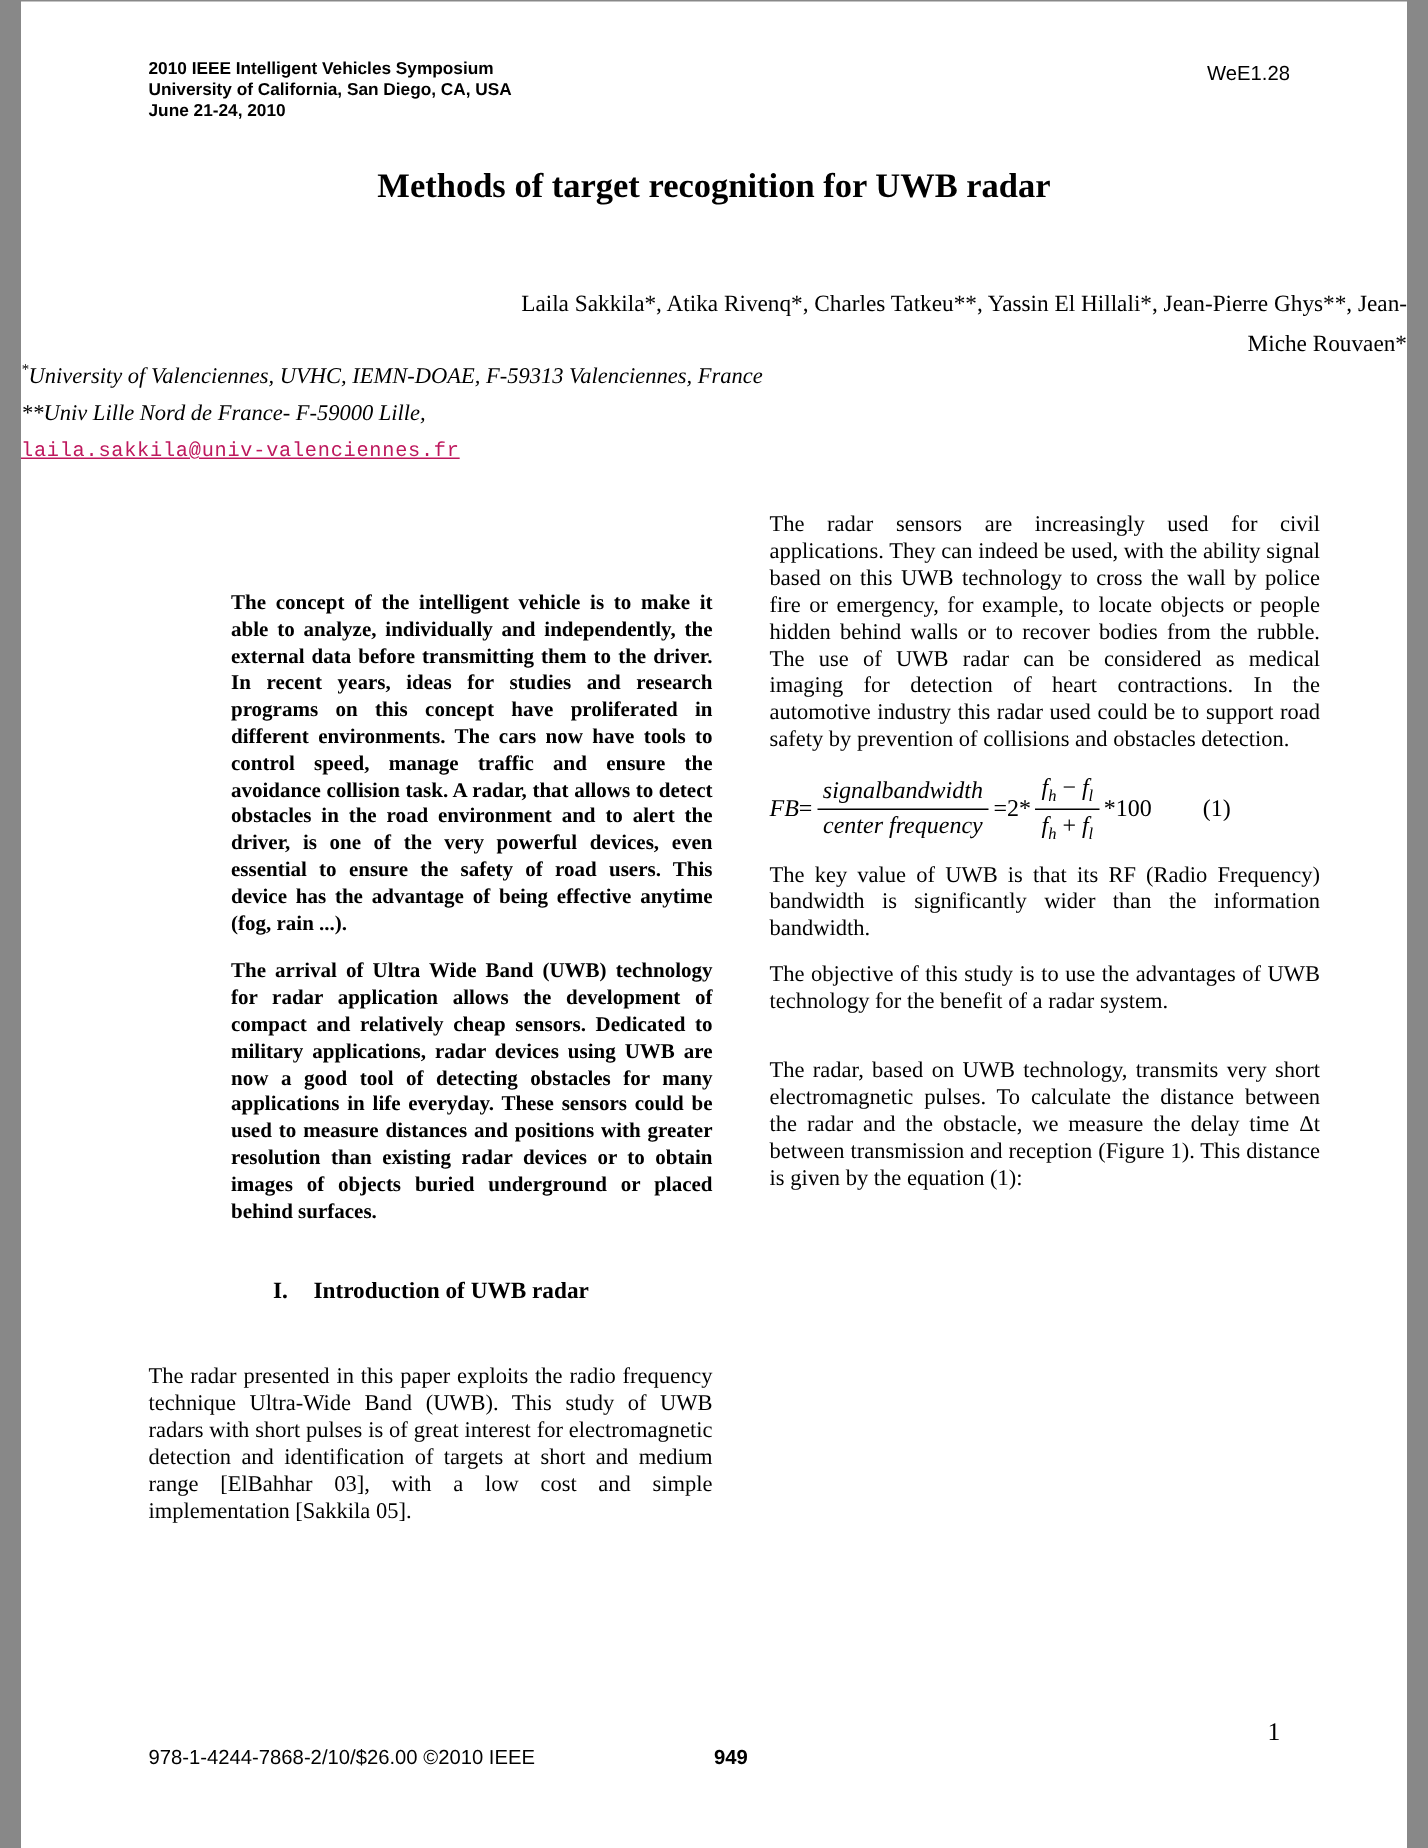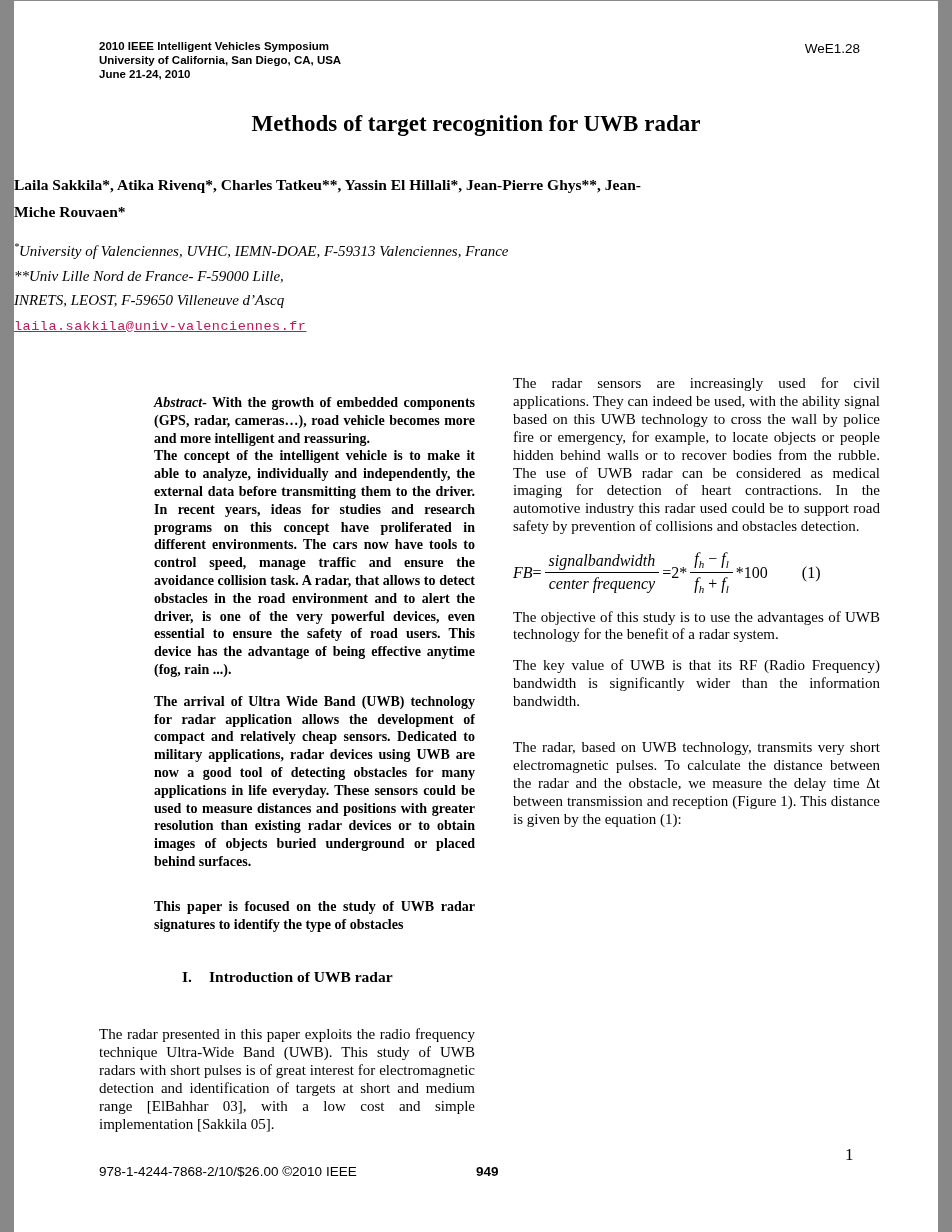--- a/index.html
+++ b/index.html
@@ -22,38 +22,38 @@
     position:absolute;top:40px;right:78px;
     font-family:"Liberation Sans", sans-serif;
     font-size:13.5px;
   }
   
   .paper-title{
     position:absolute;top:110px;left:0;width:100%;
     text-align:center;font-size:23px;font-weight:bold;margin:0;
   }
   .authors{
-    position:absolute;top:170px;left:0;width:100%;
-    text-align:left;font-size:15.5px;line-height:27px;font-weight:bold;
+    position:absolute;top:188px;left:0;width:100%;
+    text-align:right;font-size:15.5px;line-height:27px;
   }
   .affiliations{
     position:absolute;top:234px;left:0;width:100%;
     text-align:left;font-size:15px;font-style:italic;line-height:24.5px;
   }
   .affiliations sup{font-size:10px;}
   .email-link{
     font-style:normal;
     font-family:"Liberation Mono", monospace;
     font-size:13.5px;letter-spacing:.5px;
     color:#be185d;text-decoration:underline;
   }
   
   .col{position:absolute;text-align:justify;}
   .col-left{top:393px;left:85px;width:376px;}
-  .col-right{top:374px;left:499px;width:367px;}
+  .col-right{top:341px;left:499px;width:367px;}
   .abstract{
     padding-left:55px;
     font-weight:bold;font-size:14px;line-height:17.8px;
   }
   .abstract p{margin:0;}
   .abstract p.gap{margin-top:14px;}
   .abstract p.gap2{margin-top:27px;}
   .abstract-label{font-style:italic;}
   .section-heading{
     margin-top:35px;padding-left:83px;
@@ -114,30 +114,27 @@
   <h1 class="paper-title">Methods of target recognition for UWB radar</h1>
 
   <div class="authors">
     <div>Laila Sakkila*, Atika Rivenq*, Charles Tatkeu**, Yassin El Hillali*, Jean-Pierre Ghys**, Jean-</div>
     <div>Miche Rouvaen*</div>
   </div>
 
   <div class="affiliations">
     <div><sup>*</sup><span>University of Valenciennes, UVHC, IEMN-DOAE, F-59313 Valenciennes, France</span></div>
     <div>**Univ Lille Nord de France- F-59000 Lille,</div>
-    <div>INRETS, LEOST, F-59650 Villeneuve d’Ascq</div>
     <div><a href="#" class="email-link">laila.sakkila@univ-valenciennes.fr</a></div>
   </div>
 
   <div class="col col-left">
     <div class="abstract">
-      <p><span class="abstract-label">Abstract-</span><span> With the growth of embedded components (GPS, radar, cameras…), road vehicle becomes more and more intelligent and reassuring.</span></p>
       <p>The concept of the intelligent vehicle is to make it able to analyze, individually and independently, the external data before transmitting them to the driver. In recent years, ideas for studies and research programs on this concept have proliferated in different environments. The cars now have tools to control speed, manage traffic and ensure the avoidance collision task. A radar, that allows to detect obstacles in the road environment and to alert the driver, is one of the very powerful devices, even essential to ensure the safety of road users. This device has the advantage of being effective anytime (fog, rain ...).</p>
       <p class="gap">The arrival of Ultra Wide Band (UWB) technology for radar application allows the development of compact and relatively cheap sensors. Dedicated to military applications, radar devices using UWB are now a good tool of detecting obstacles for many applications in life everyday. These sensors could be used to measure distances and positions with greater resolution than existing radar devices or to obtain images of objects buried underground or placed behind surfaces.</p>
-      <p class="gap2">This paper is focused on the study of UWB radar signatures to identify the type of obstacles</p>
     </div>
     <div class="section-heading">
       <span class="sec-num">I.</span><span>Introduction of UWB radar</span>
     </div>
     <p class="body-p">The radar presented in this paper exploits the radio frequency technique Ultra-Wide Band (UWB). This study of UWB radars with short pulses is of great interest for electromagnetic detection and identification of targets at short and medium range [ElBahhar 03], with a low cost and simple implementation [Sakkila 05].</p>
   </div>
 
   <div class="col col-right">
     <p class="body-p">The radar sensors are increasingly used for civil applications. They can indeed be used, with the ability signal based on this UWB technology to cross the wall by police fire or emergency, for example, to locate objects or people hidden behind walls or to recover bodies from the rubble. The use of UWB radar can be considered as medical imaging for detection of heart contractions. In the automotive industry this radar used could be to support road safety by prevention of collisions and obstacles detection.</p>
 
@@ -153,22 +150,22 @@
         <span class="up">*</span>
         <span class="frac">
           <span class="num"><span>f</span><sub>h</sub> <span class="up">−</span> <span>f</span><sub>l</sub></span>
           <span class="den"><span>f</span><sub>h</sub> <span class="up">+</span> <span>f</span><sub>l</sub></span>
         </span>
         <span class="up">*100</span>
         <span class="eq-number">(1)</span>
     </div>
 
 
+    <p class="body-p mt-sm">The key value of UWB is that its RF (Radio Frequency) bandwidth is significantly wider than the information bandwidth.</p>
     <p class="body-p mt-sm">The objective of this study is to use the advantages of UWB technology for the benefit of a radar system.</p>
-    <p class="body-p mt-sm">The key value of UWB is that its RF (Radio Frequency) bandwidth is significantly wider than the information bandwidth.</p>
     <p class="body-p mt-md">The radar, based on UWB technology, transmits very short electromagnetic pulses. To calculate the distance between the radar and the obstacle, we measure the delay time Δt between transmission and reception (Figure 1). This distance is given by the equation (1):</p>
   </div>
 
   <div class="footer-copyright">978-1-4244-7868-2/10/$26.00 ©2010 IEEE</div>
   <div class="footer-pageno">949</div>
   <div class="corner-pageno">1</div>
 
 </div>
 
 </body></html>

